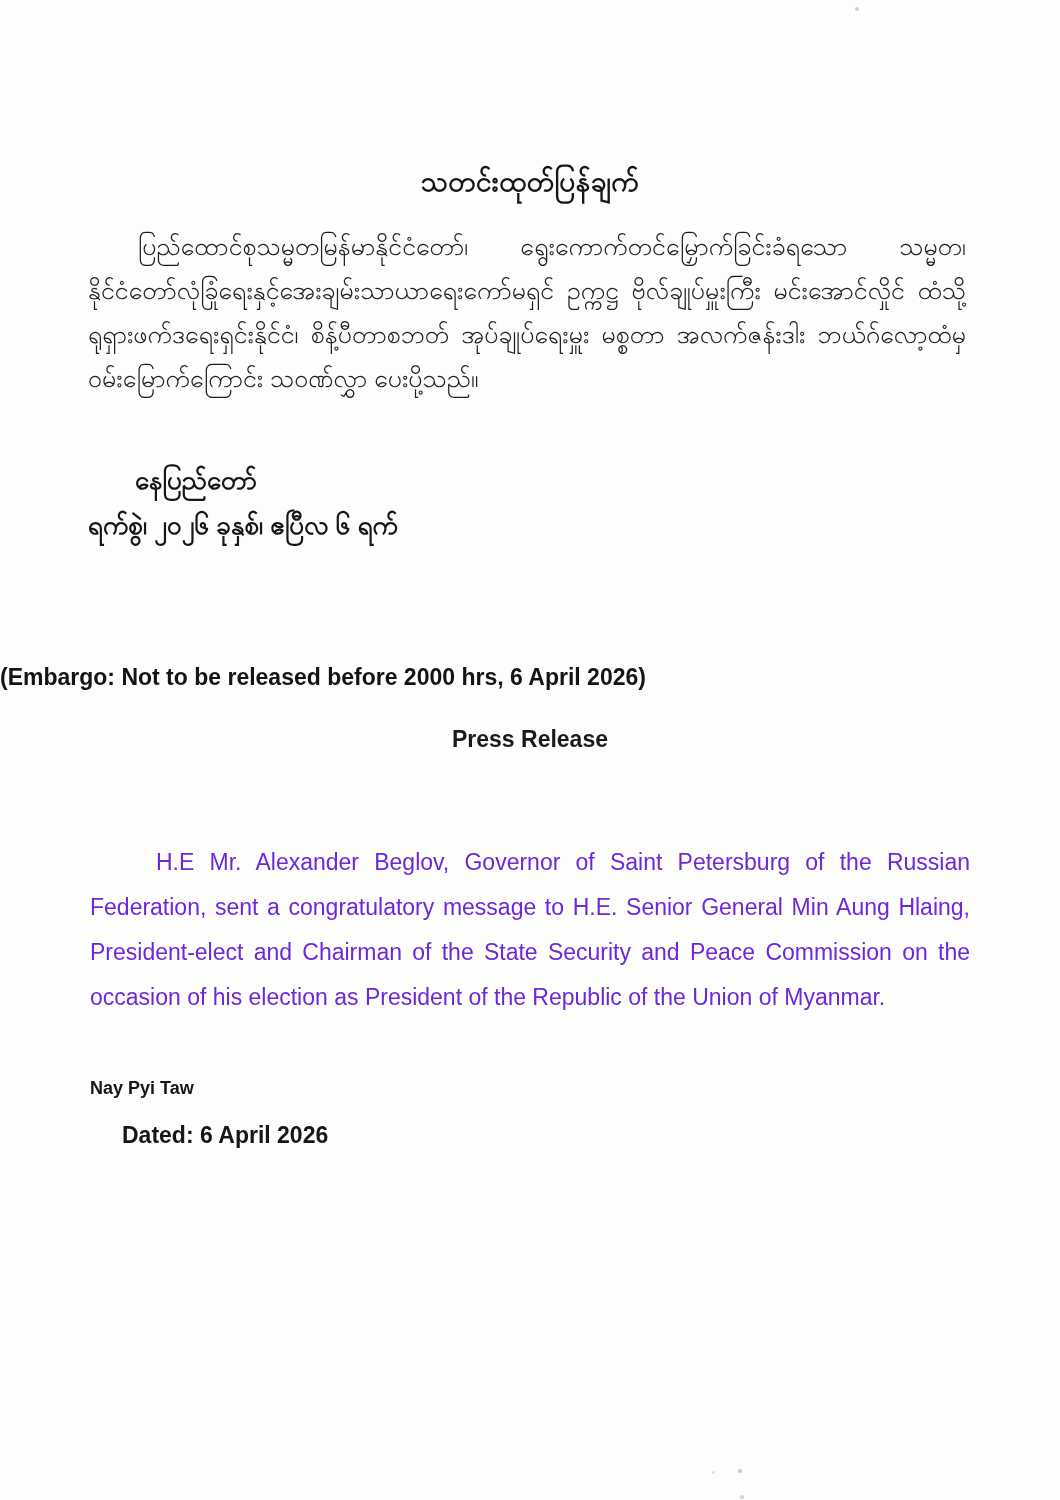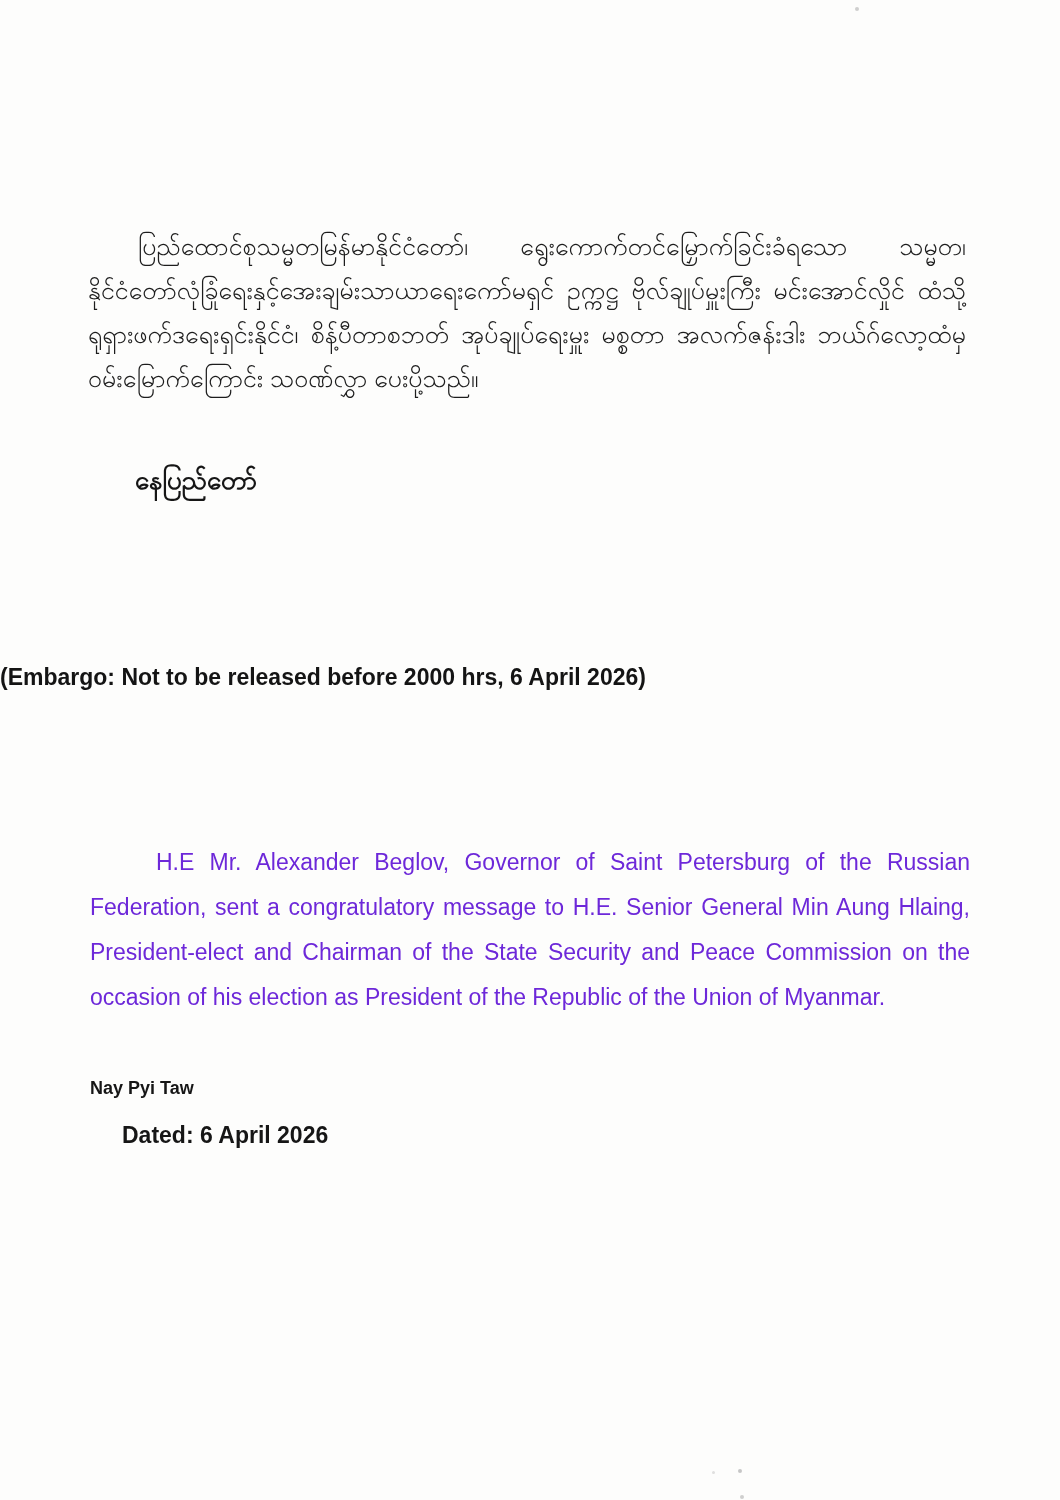--- a/index.html
+++ b/index.html
@@ -111,28 +111,31 @@
   .speck-1 { top: 7px;    left: 855px; width: 4px; height: 4px; opacity: 0.55; }
   .speck-2 { top: 1469px; left: 738px; width: 4px; height: 4px; opacity: 0.65; }
   .speck-3 { top: 1471px; left: 712px; width: 3px; height: 3px; opacity: 0.35; }
   .speck-4 { top: 1495px; left: 740px; width: 4px; height: 4px; opacity: 0.55; }
 </style>
 </head>
 <body>
 
 <div class="page">
 
+  <div class="mm-title">သတင်းထုတ်ပြန်ချက်</div>
 
   <div class="mm-paragraph">ပြည်ထောင်စုသမ္မတမြန်မာနိုင်ငံတော်၊ ရွေးကောက်တင်မြှောက်ခြင်းခံရသော သမ္မတ၊ နိုင်ငံတော်လုံခြုံရေးနှင့်အေးချမ်းသာယာရေးကော်မရှင် ဥက္ကဋ္ဌ ဗိုလ်ချုပ်မှူးကြီး မင်းအောင်လှိုင် ထံသို့ ရုရှားဖက်ဒရေးရှင်းနိုင်ငံ၊ စိန့်ပီတာစဘတ် အုပ်ချုပ်ရေးမှူး မစ္စတာ အလက်ဇန်းဒါး ဘယ်ဂ်လော့ထံမှ ဝမ်းမြောက်ကြောင်း သဝဏ်လွှာ ပေးပို့သည်။</div>
 
   <div class="mm-place">နေပြည်တော်</div>
 
+  <div class="mm-date">ရက်စွဲ၊ ၂၀၂၆ ခုနှစ်၊ ဧပြီလ ၆ ရက်</div>
 
   <div class="embargo-line">(Embargo: Not to be released before 2000 hrs, 6 April 2026)</div>
 
+  <div class="press-release-line">Press Release</div>
 
   <div class="en-paragraph">H.E Mr. Alexander Beglov, Governor of Saint Petersburg of the Russian Federation, sent a congratulatory message to H.E. Senior General Min Aung Hlaing, President-elect and Chairman of the State Security and Peace Commission on the occasion of his election as President of the Republic of the Union of Myanmar.</div>
 
   <div class="en-place">Nay Pyi Taw</div>
 
   <div class="en-date">Dated: 6 April 2026</div>
 
   <div class="speck speck-1"></div>
   <div class="speck speck-2"></div>
   <div class="speck speck-3"></div>

